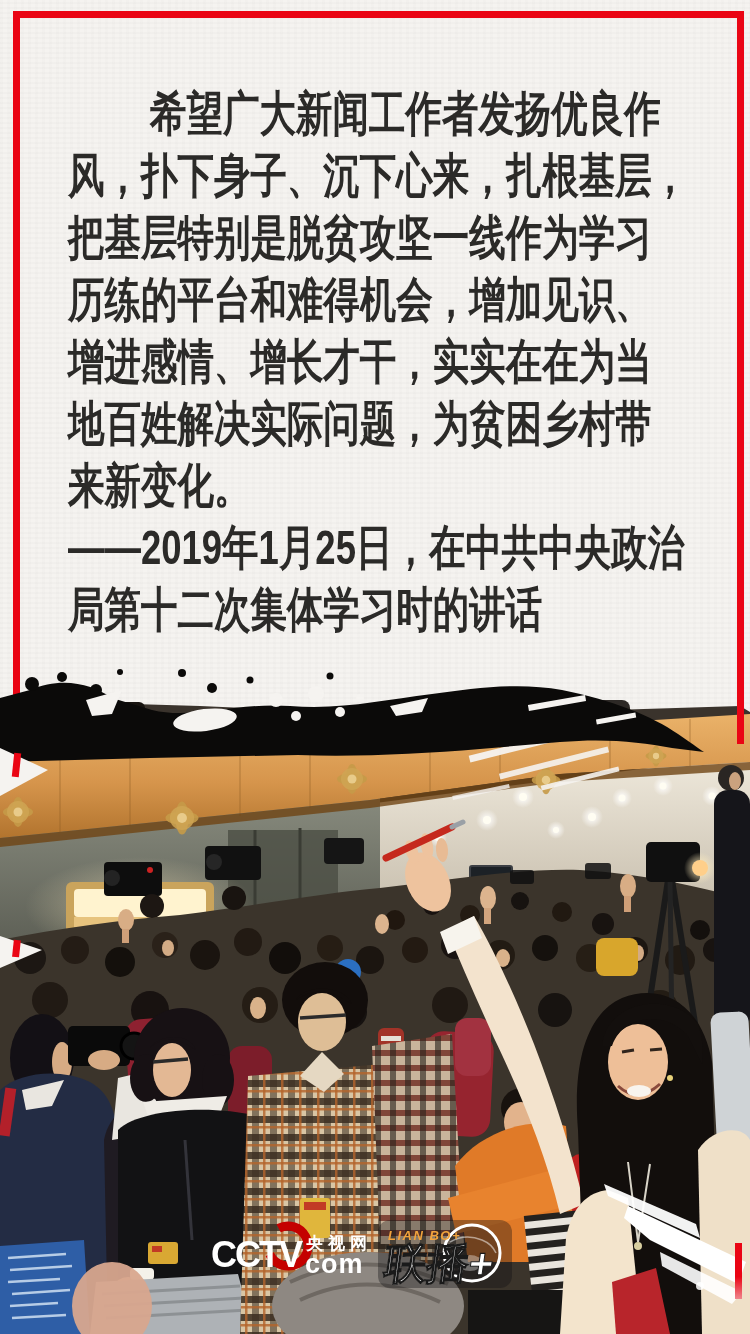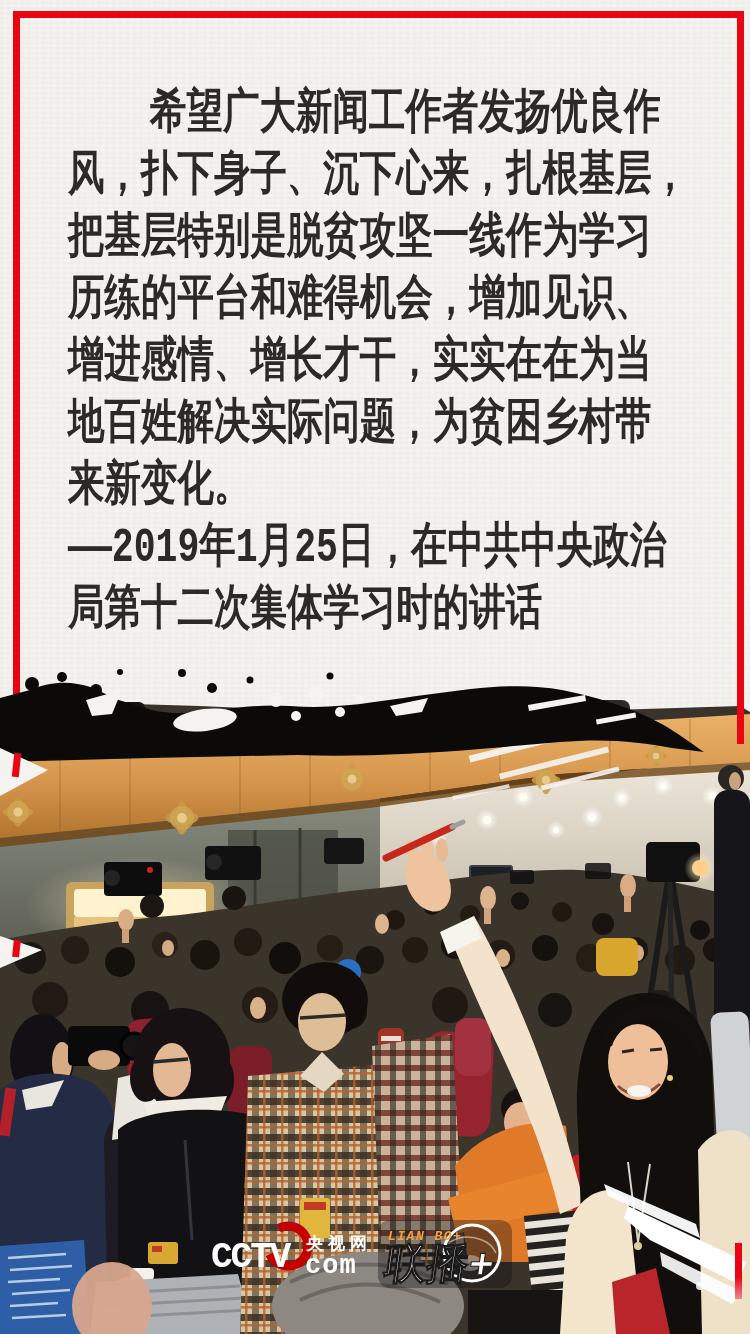--- a/index.html
+++ b/index.html
@@ -1,19 +1,19 @@
 <!DOCTYPE html>
 <html><head>
 <meta charset="utf-8">
 <style>
   html,body{margin:0;padding:0;background:#8a8a8a;}
   .canvas{
     position:relative;width:750px;height:1334px;margin:0 auto;
     overflow:hidden;background:#22c55e;
-    font-family:Liberation Mono, monospace;
+    font-family:Liberation Sans, sans-serif;
   }
   .paper{
     position:absolute;inset:0;
     background:
       repeating-linear-gradient(0deg, rgba(0,0,0,0.014) 0 2px, rgba(255,255,255,0) 2px 5px),
       repeating-linear-gradient(90deg, rgba(0,0,0,0.012) 0 3px, rgba(255,255,255,0) 3px 7px),
       #f5f3f0;
   }
   .frame{position:absolute;background:#ea0514;z-index:1;}
   .frame-top{left:13px;top:11px;width:731px;height:7px;}

